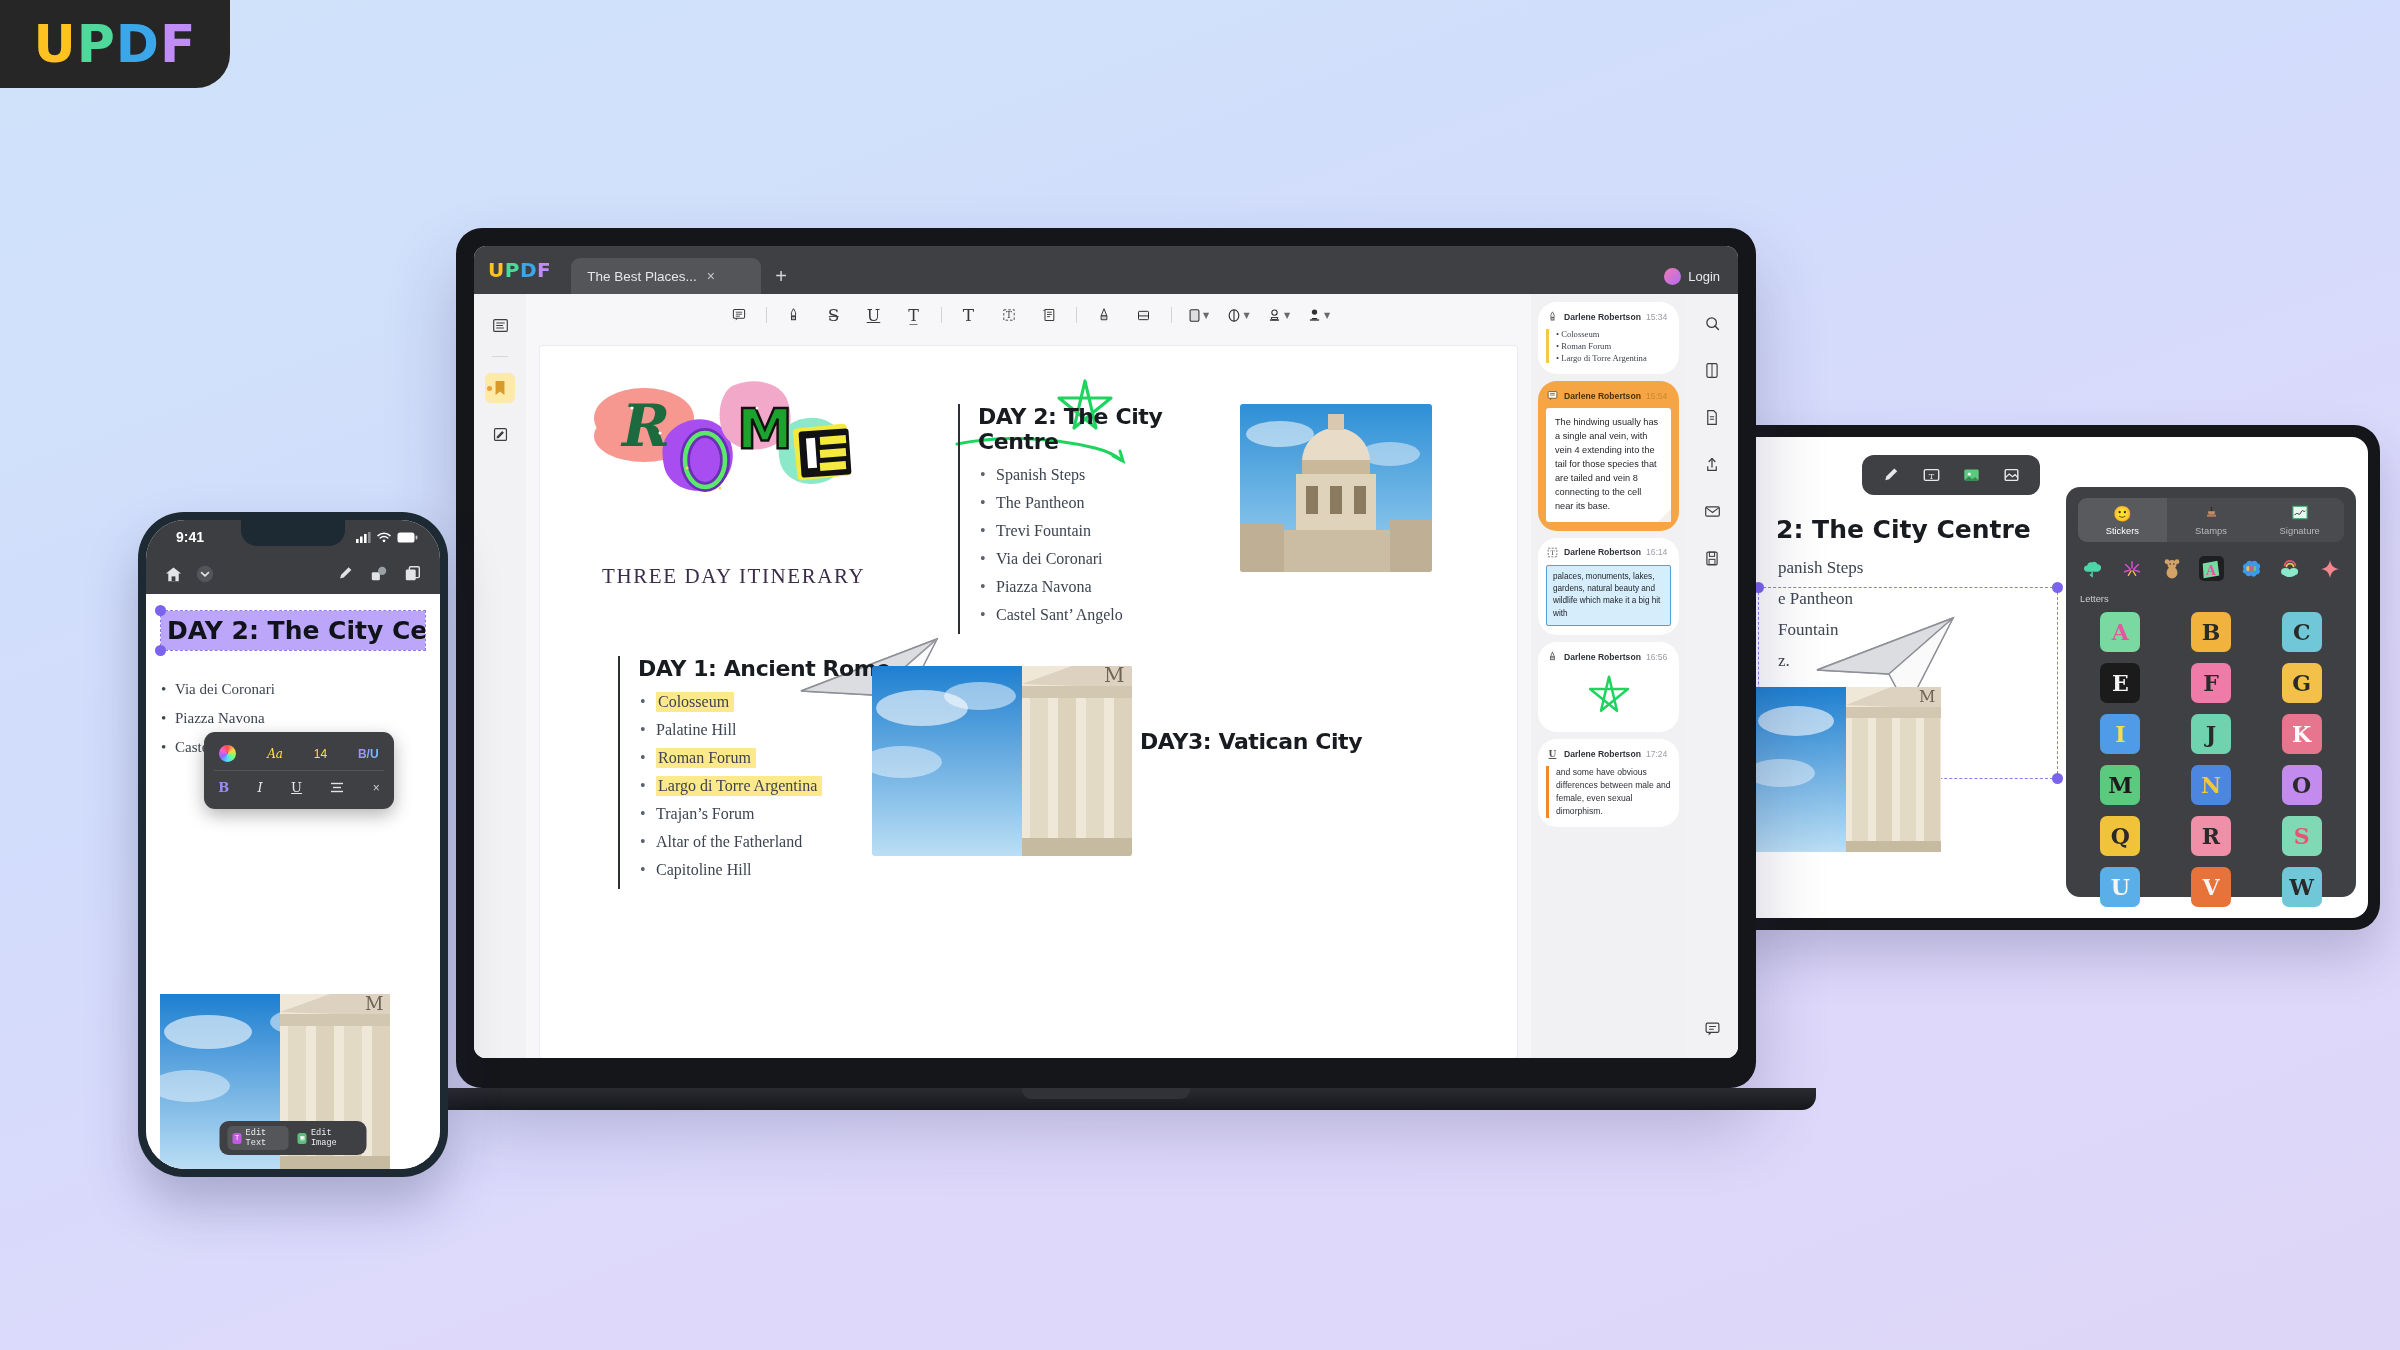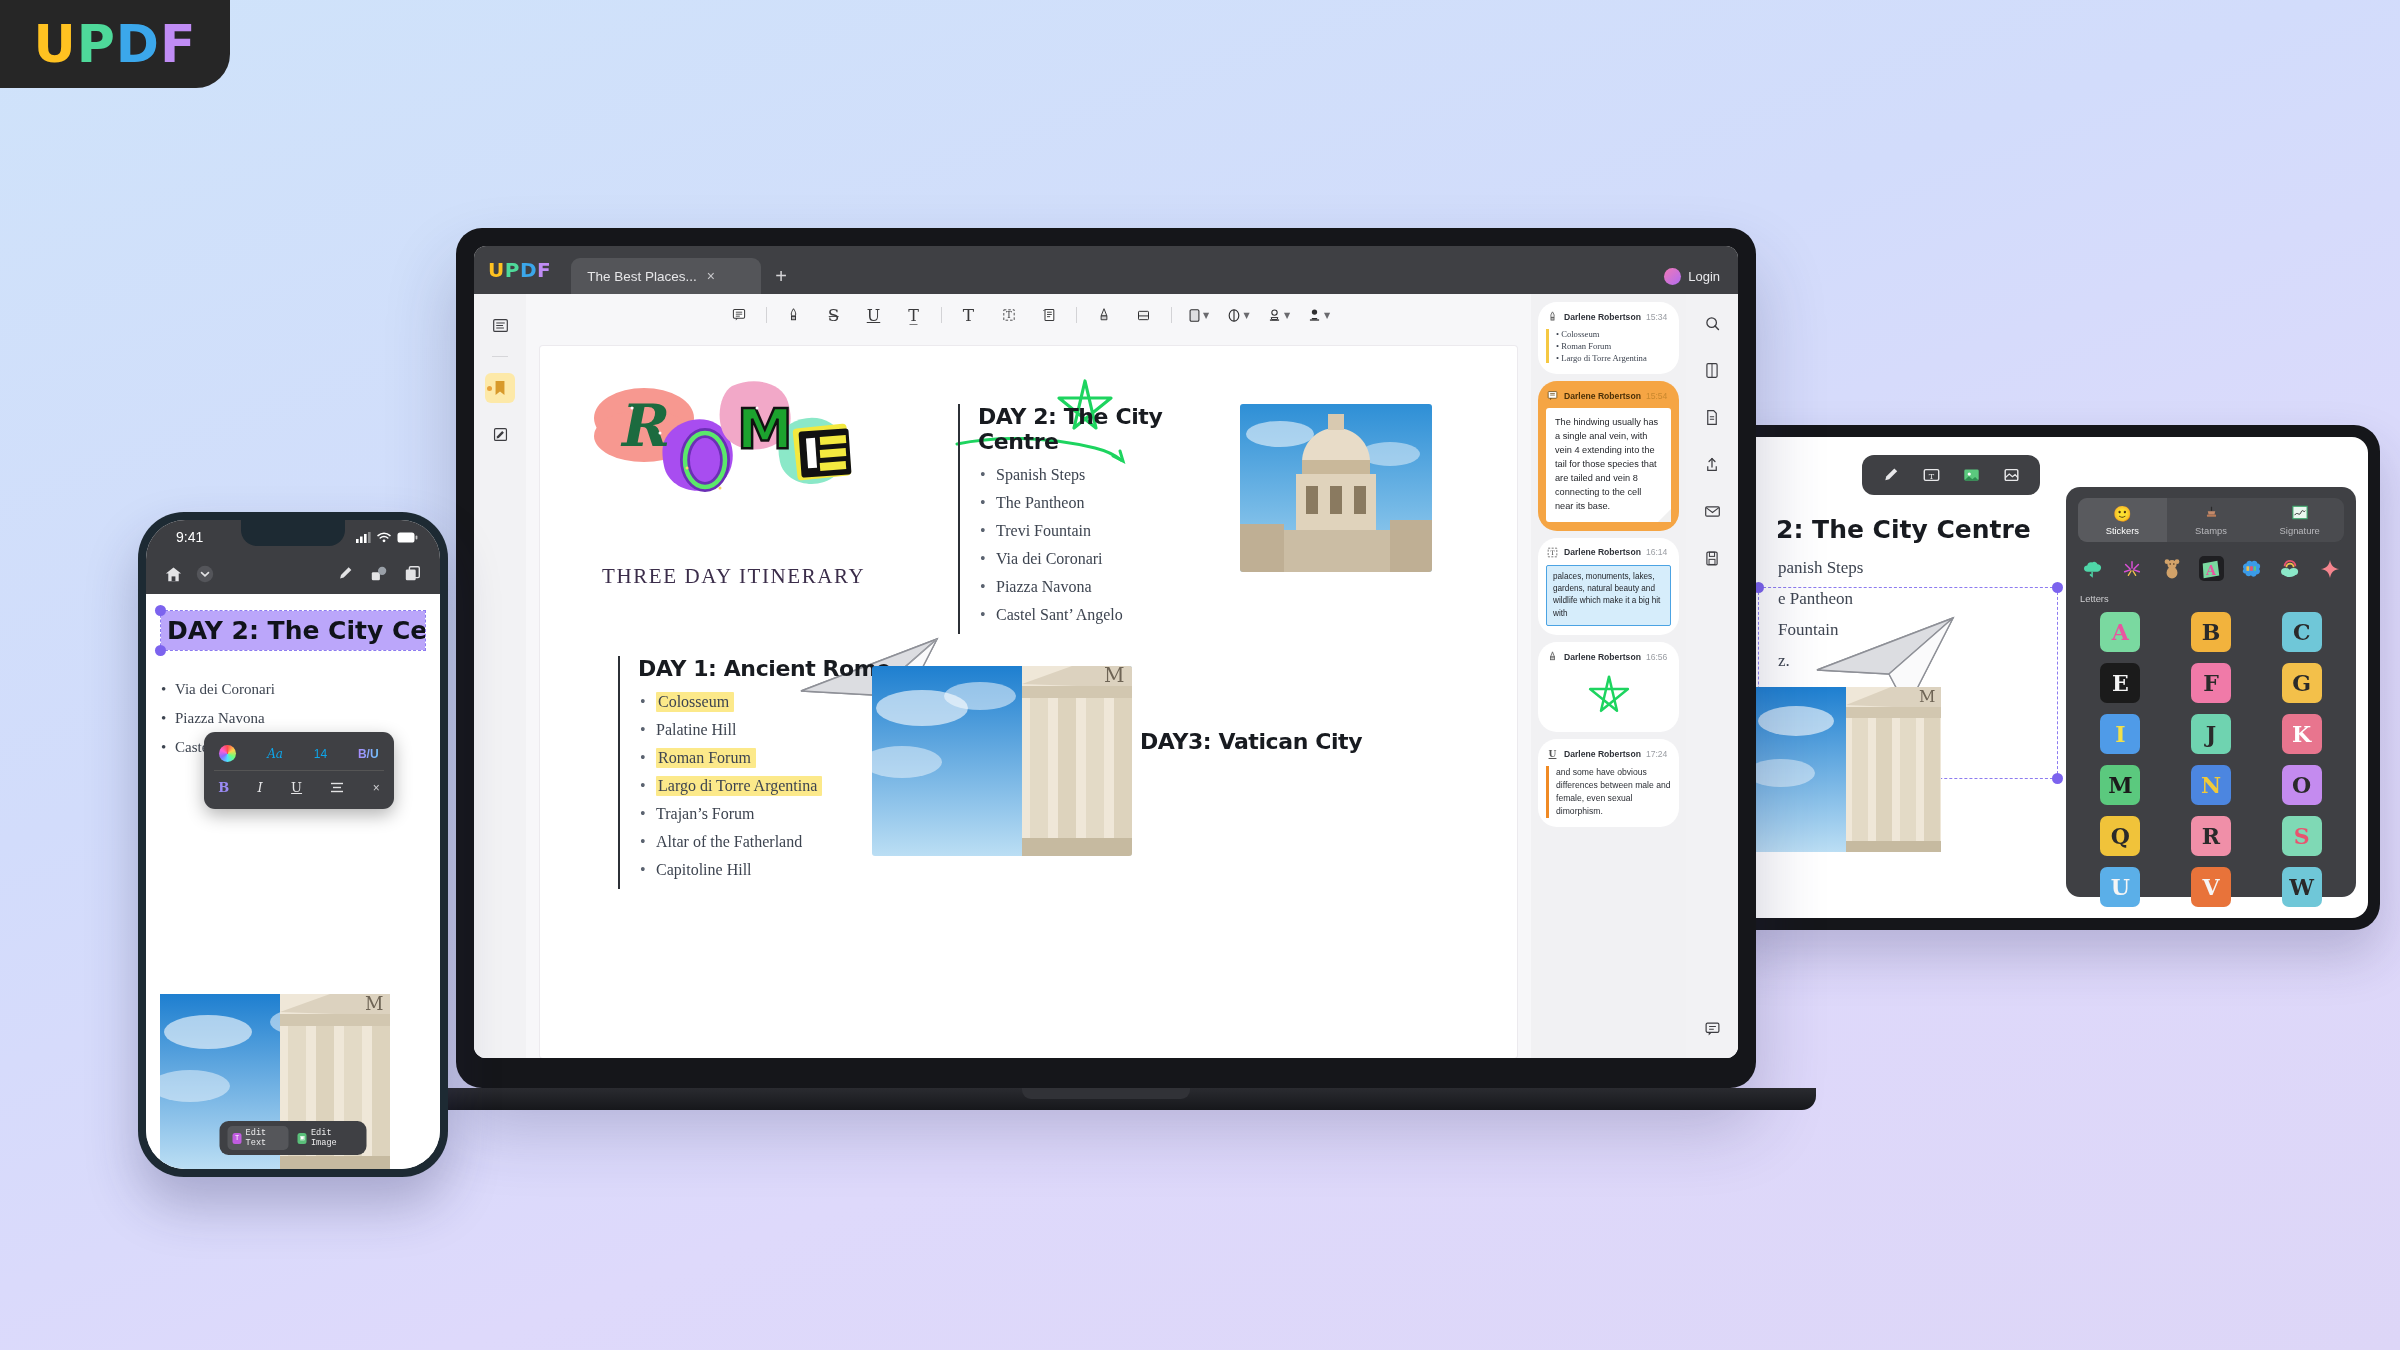--- a/index.html
+++ b/index.html
@@ -159,41 +159,41 @@
     width: 168px; height: 11px; background:#313237; border-radius: 0 0 9px 9px; }
 
   
   #phone { position: absolute; left: 138px; top: 512px; width: 310px; height: 665px; z-index: 40; }
   #phone-body { width:100%; height:100%; background:#1d2a33; border-radius:46px; padding:8px;
     box-shadow: 0 28px 52px rgba(40,40,90,0.28); }
   #phone-screen { width:100%; height:100%; background:#fff; border-radius:39px; overflow:hidden;
     display:flex; flex-direction:column; position:relative; }
   #ph-status { height:34px; background:#3d3e42; display:flex; align-items:center;
     justify-content:space-between; padding:0 22px; color:#fff; flex-shrink:0; position:relative; }
-  #ph-time { font-size:14px; font-weight:400; margin-left:8px; }
+  #ph-time { font-size:14px; font-weight:700; margin-left:8px; }
   #ph-notch { position:absolute; left:50%; transform:translateX(-50%); top:0;
     width:104px; height:26px; background:#1d2a33; border-radius:0 0 16px 16px; }
   #ph-ind { display:flex; align-items:center; gap:6px; }
   #ph-toolbar { height:40px; background:#3d3e42; display:flex; align-items:center;
     justify-content:space-between; padding:0 18px; flex-shrink:0; }
   .ph-ic { color:#e3e3e5; display:flex; align-items:center; }
   #ph-doc { flex:1; background:#fff; position:relative; overflow:hidden; padding:16px 14px 0 14px; }
   #ph-sel-title { position:relative; border:1.5px dashed #8d7bf0; }
   #ph-title-hl { background:#BBA6FA; padding:5px 6px; font-family:"DejaVu Sans",sans-serif;
     font-weight:700; font-size:25px; color:#10131a; white-space:nowrap; overflow:hidden; }
   .sel-handle { position:absolute; width:11px; height:11px; border-radius:50%; background:#7C63EE; }
   #ph-fmt {
     position:absolute; left:58px; top:138px; width:190px; background:#3f4044;
     border-radius:11px; padding:7px 0; z-index:6; box-shadow:0 6px 18px rgba(0,0,0,.3);
   }
   .fmt-row { display:flex; align-items:center; justify-content:space-around; height:29px; }
   .fmt-sep { height:1px; background:#555; margin:2px 10px; }
   .color-wheel { width:17px; height:17px; border-radius:50%;
     background: conic-gradient(#ff4d4d,#ffd24d,#6dff7a,#4de0ff,#8a6bff,#ff5fd2,#ff4d4d); }
-  .fmt-t { color:#0ea5e9; font-size:12px; }
+  .fmt-t { color:#fde047; font-size:12px; }
   .fmt-t.bu { background: linear-gradient(90deg,#a98bff,#6fc7ff); -webkit-background-clip:text;
     background-clip:text; color:transparent; font-weight:700; }
   .fmt-b { color:#9B8BF5; font-weight:700; font-size:13px; font-family:"DejaVu Serif",serif; }
   .fmt-i { color:#e7e7e9; font-style:italic; font-size:13px; font-family:"DejaVu Serif",serif; }
   .fmt-u { color:#e7e7e9; font-size:13px; text-decoration:underline; font-family:"DejaVu Serif",serif; }
   .fmt-x { color:#cfcfd2; font-size:12px; }
   #ph-list { margin-top: 30px; }
   #ph-list li { list-style:none; font-family:"Liberation Serif",serif; font-size:15px;
     color:#3d4450; margin-bottom:12px; padding-left:15px; position:relative; }
   #ph-list li:before { content:"•"; position:absolute; left:1px; }

